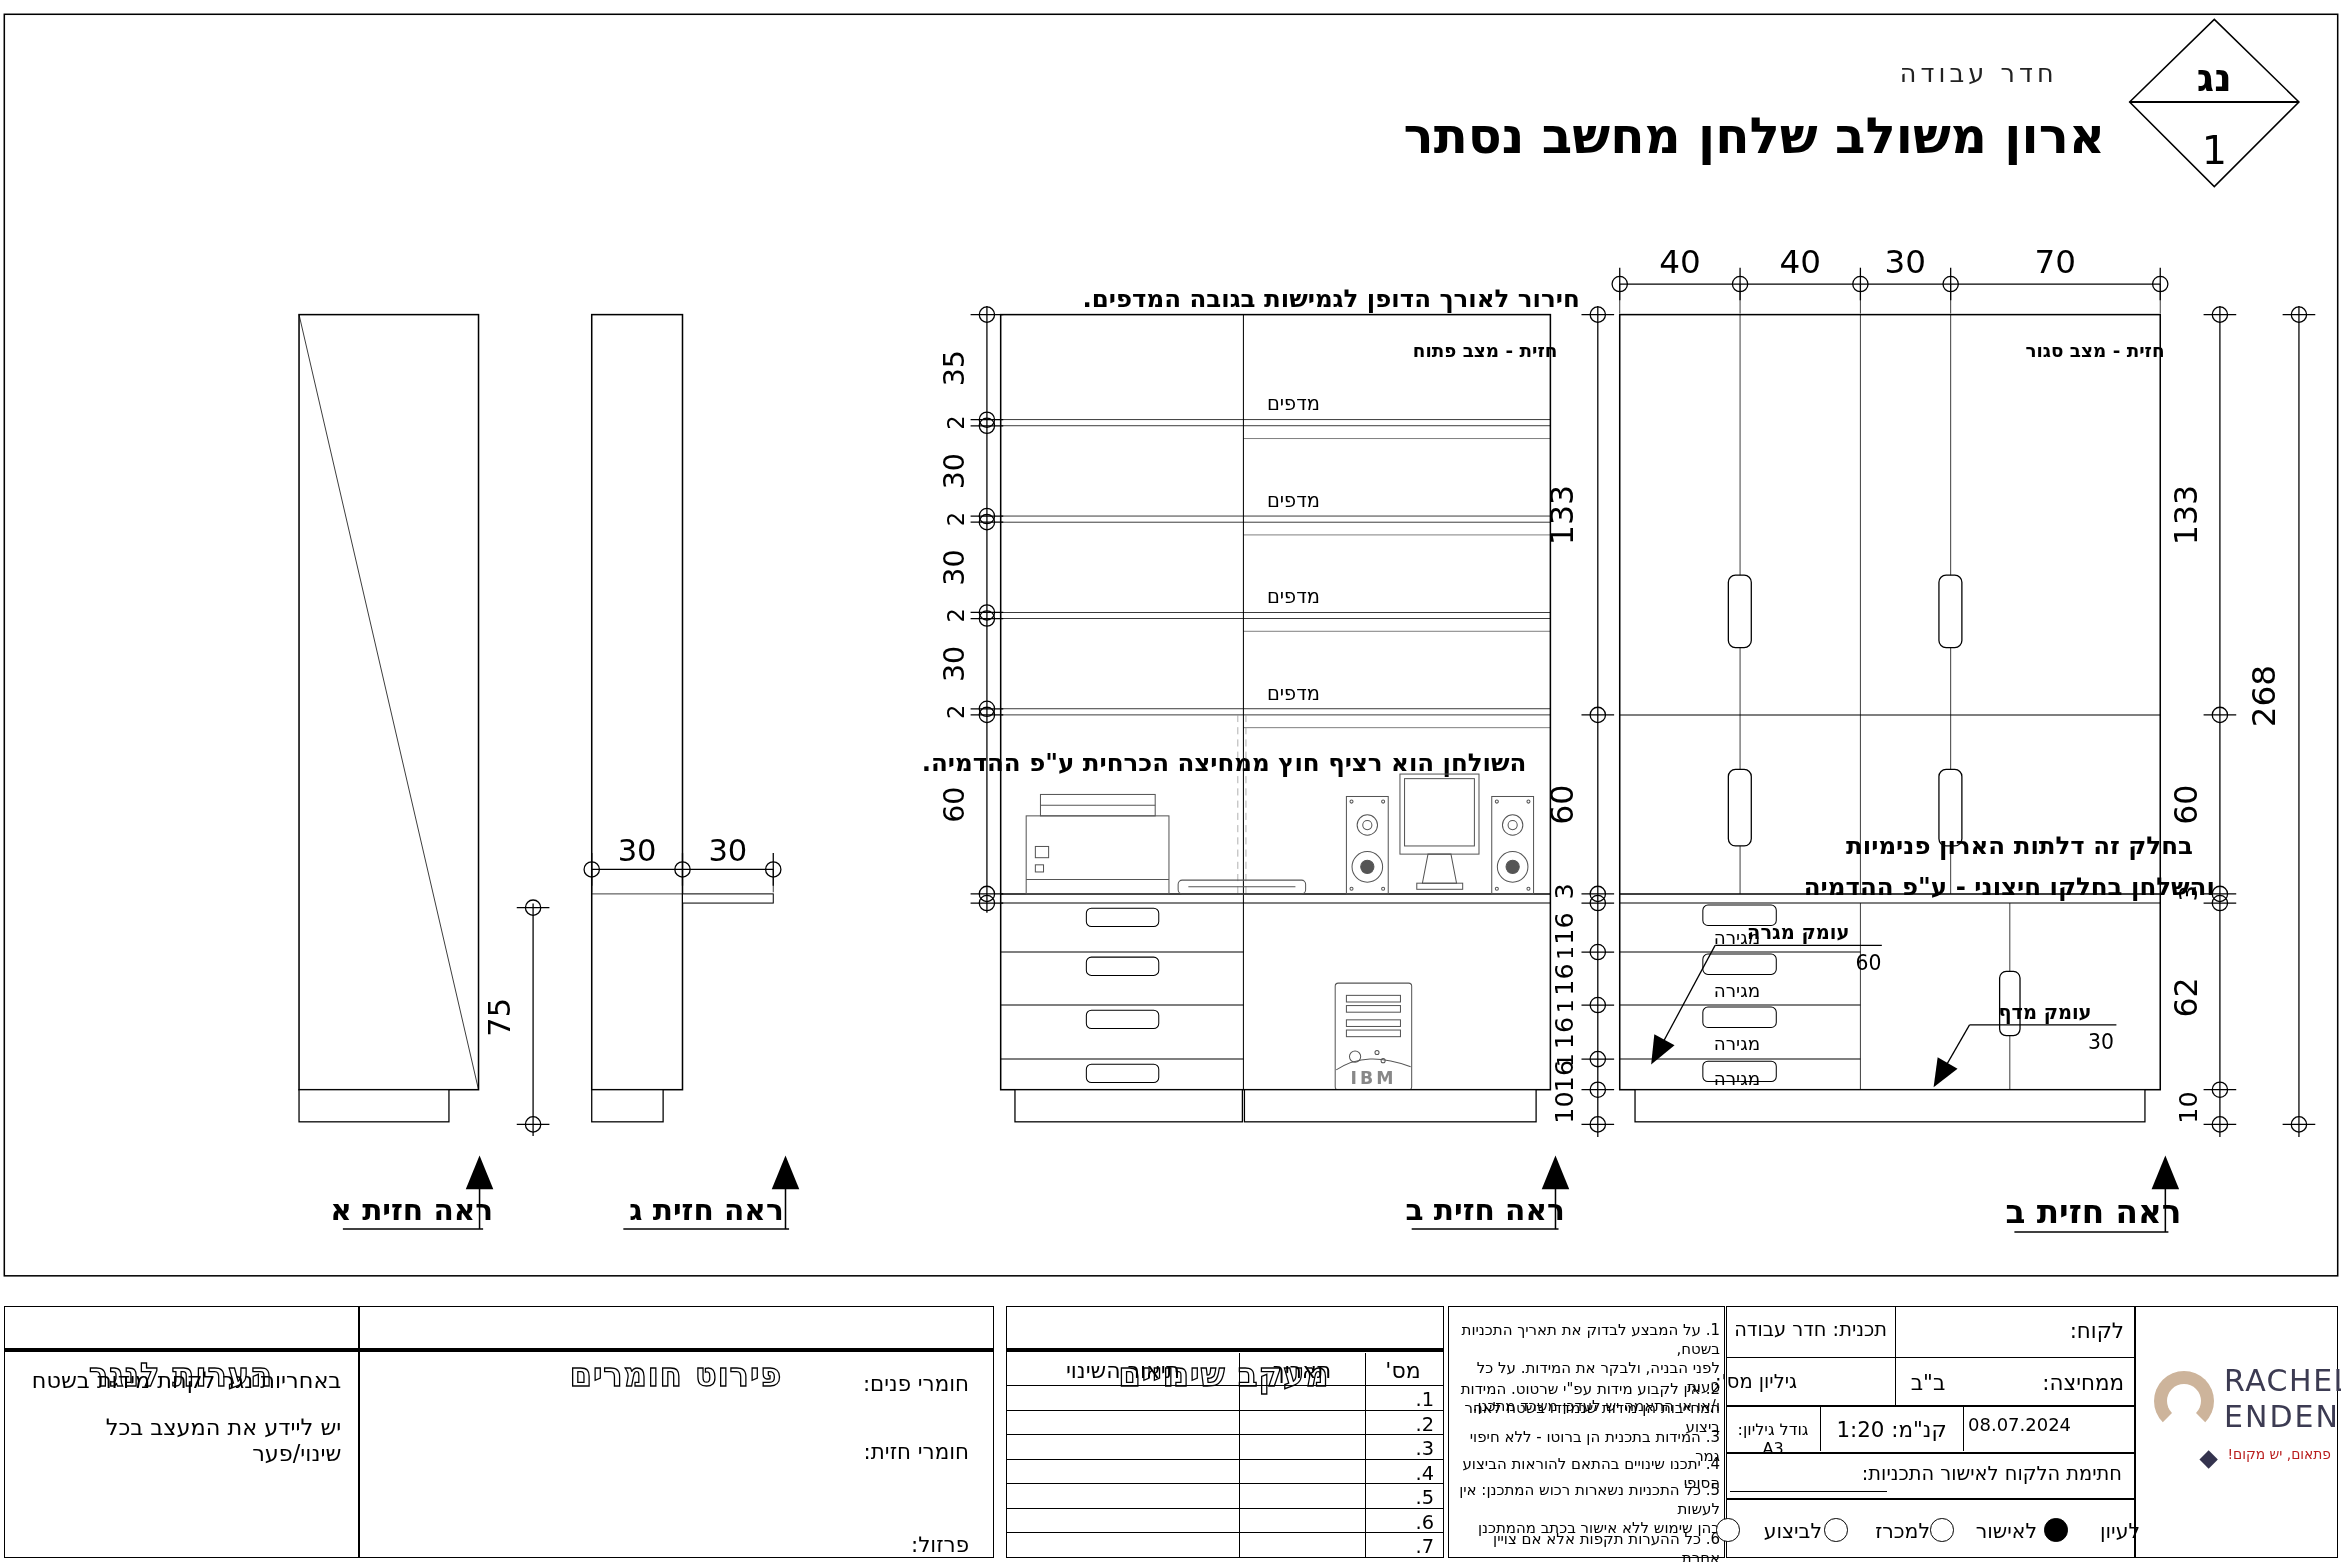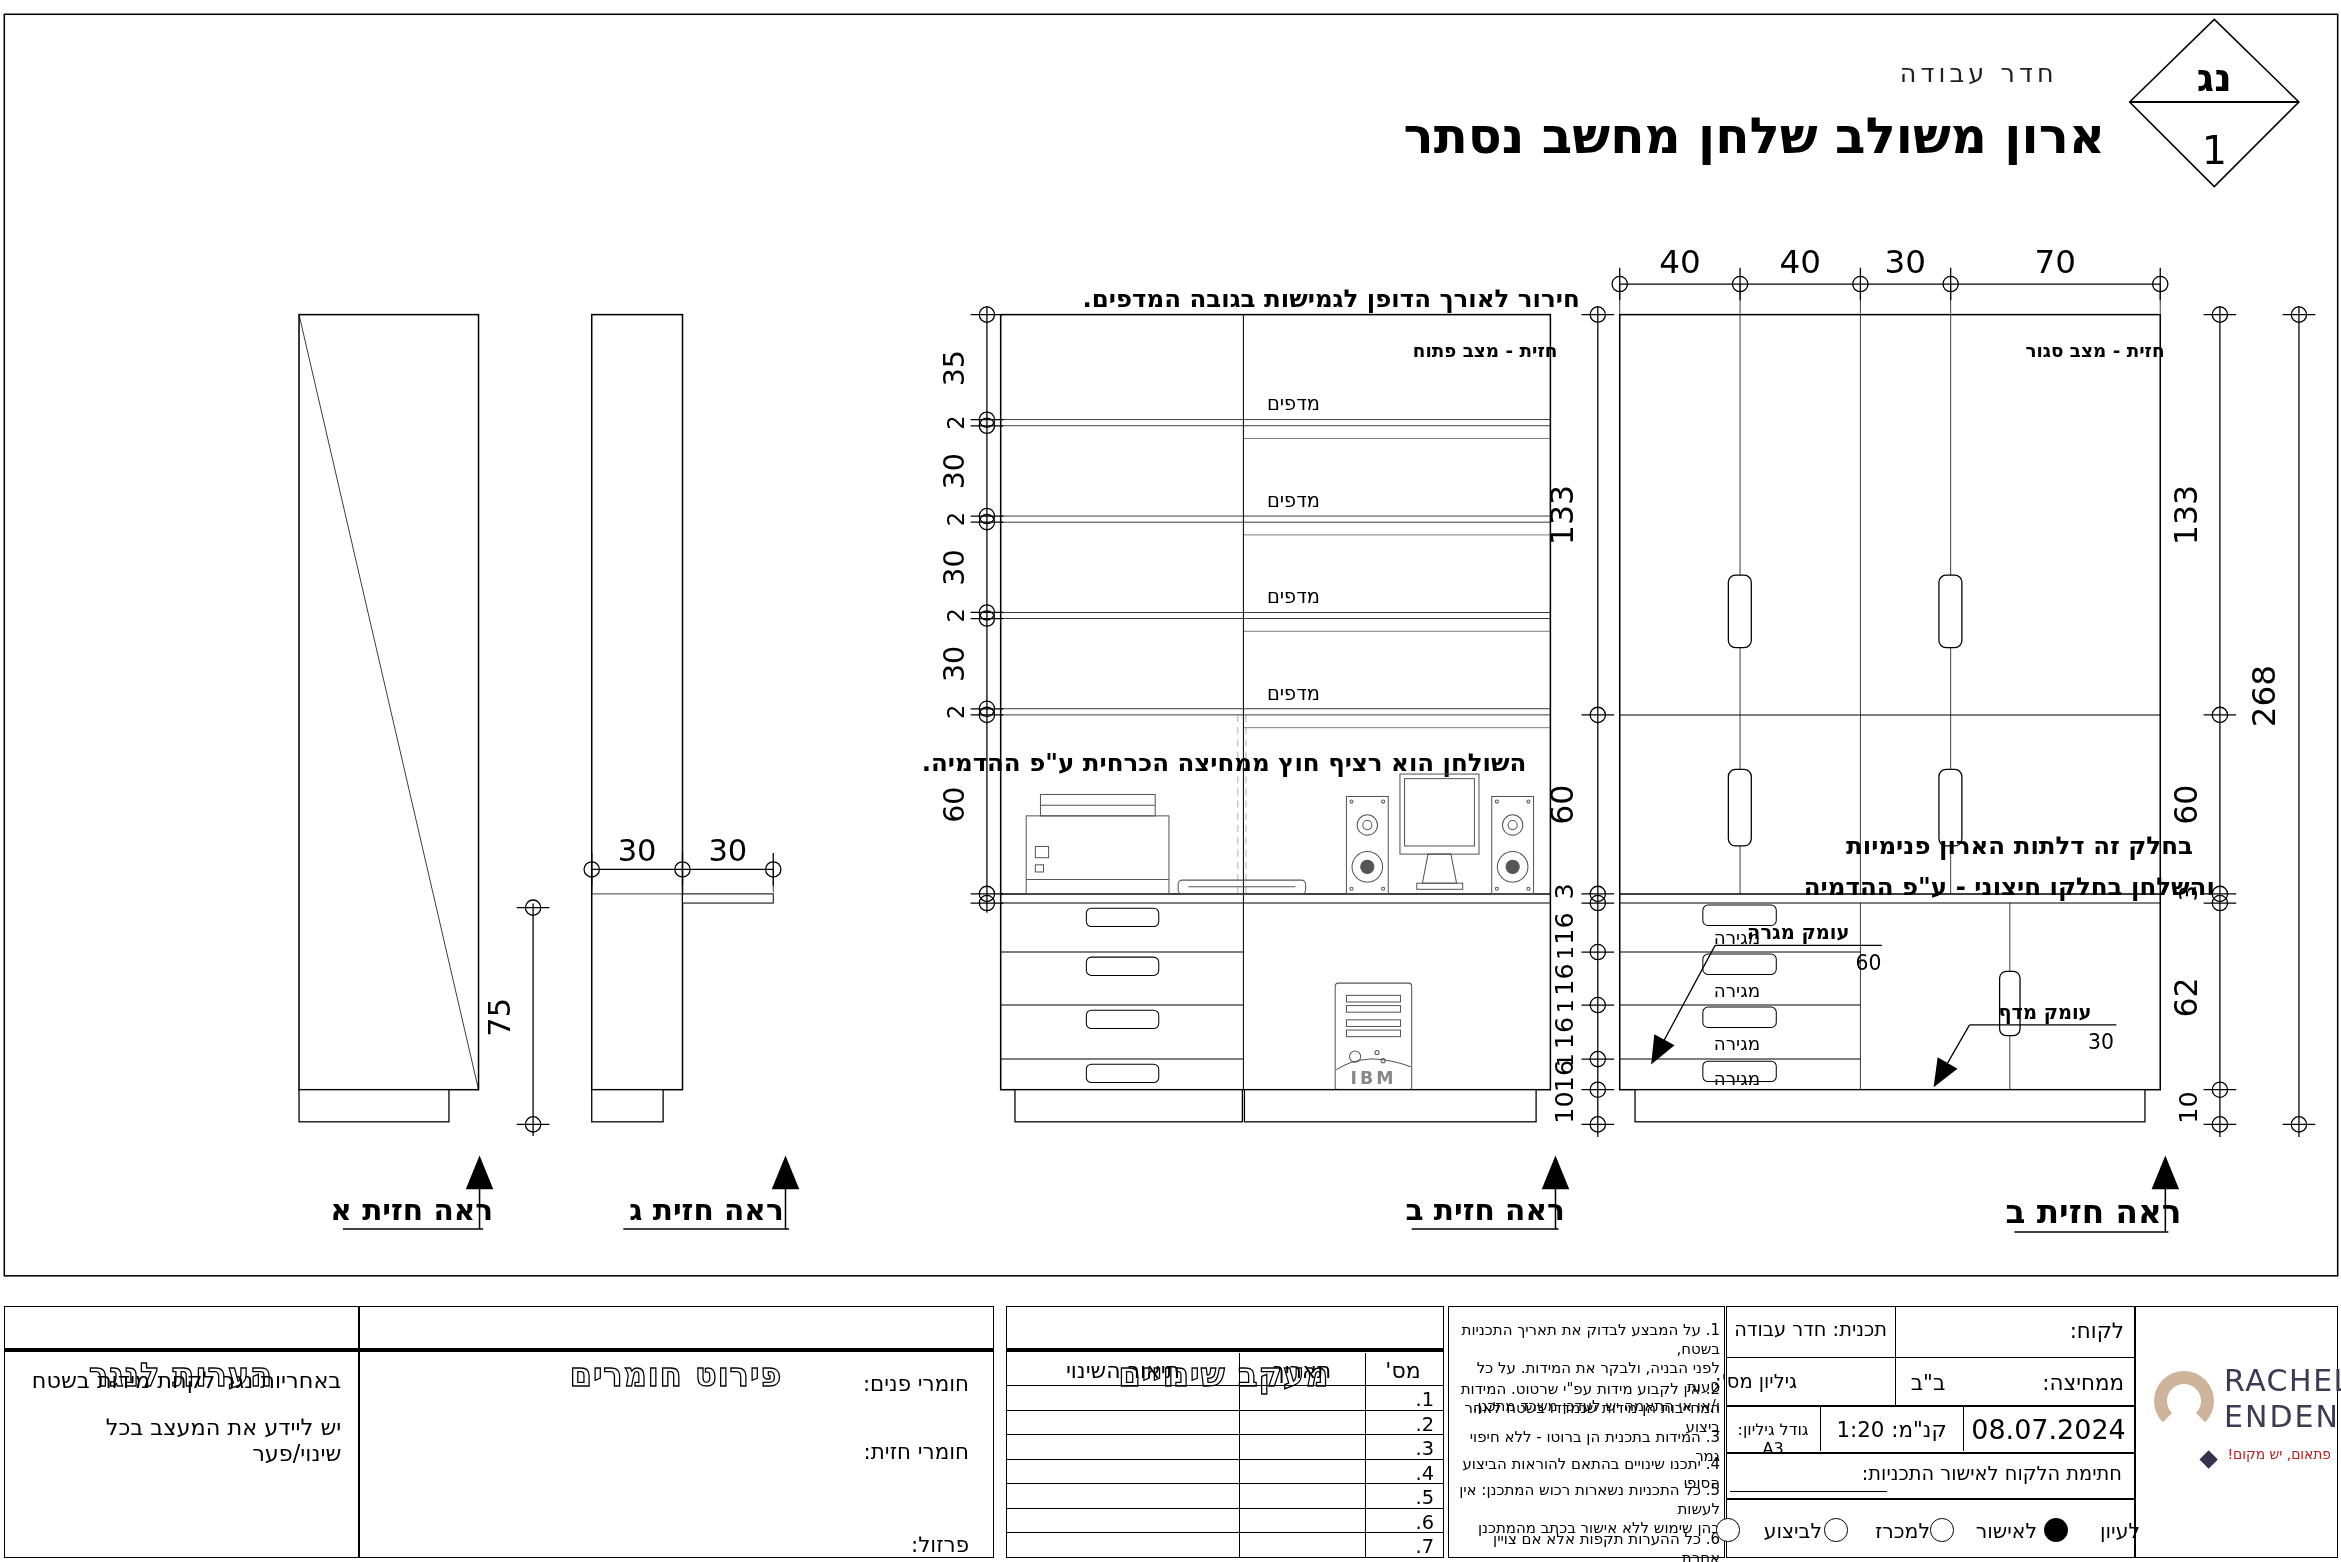--- a/index.html
+++ b/index.html
@@ -378,21 +378,21 @@
 <div class="hline" style="left:1726px;top:1405px;width:408px;height:1.5px"></div>
 <div class="hline" style="left:1726px;top:1452px;width:408px;height:1.5px"></div>
 <div class="hline" style="left:1726px;top:1498px;width:408px;height:1.5px"></div>
 <div class="vline" style="left:1820px;top:1405px;height:46px"></div>
 <div class="vline" style="left:1963px;top:1405px;height:46px"></div>
 <div class="abs lbl rtl" style="left:1971px;top:1318px;width:153px">לקוח:</div>
 <div class="abs lbl rtl" style="left:1731px;top:1318px;width:156px;font-size:19.4px">תכנית: חדר עבודה</div>
 <div class="abs lbl rtl" style="left:1971px;top:1370px;width:153px">ממחיצה:</div>
 <div class="abs rtl" style="left:1895px;top:1370px;width:66px;font-size:21.4px;text-align:center">ב"ב</div>
 <div class="abs lbl rtl" style="left:1659px;top:1370px;width:138px;font-size:19.4px">גיליון מס':</div>
-<div class="abs num-ltr" style="left:1968px;top:1414px;width:161px;font-size:27px;text-align:center">08.07.2024</div>
+<div class="abs num-ltr" style="left:1968px;top:1414px;width:161px;font-size:18px;">08.07.2024</div>
 <div class="abs rtl" style="left:1825px;top:1417px;width:133px;font-size:21.4px;text-align:center">קנ"מ: 1:20</div>
 <div class="abs rtl" style="left:1728px;top:1420px;width:90px;font-size:16px;text-align:center">גודל גיליון: A3</div>
 <div class="abs lbl rtl" style="left:1816px;top:1462px;width:306px;font-size:19.4px">חתימת הלקוח לאישור התכניות:</div>
 <div class="hline" style="left:1730px;top:1491px;width:157px"></div>
 
 <div class="circle filled" style="left:2044px;top:1518px"></div>
 <div class="abs rtl" style="left:2074px;top:1519px;width:66px;font-size:20.4px">לעיון</div>
 <div class="circle" style="left:1930px;top:1518px"></div>
 <div class="abs rtl" style="left:1960px;top:1519px;width:77px;font-size:20.4px">לאישור</div>
 <div class="circle" style="left:1824px;top:1518px"></div>

